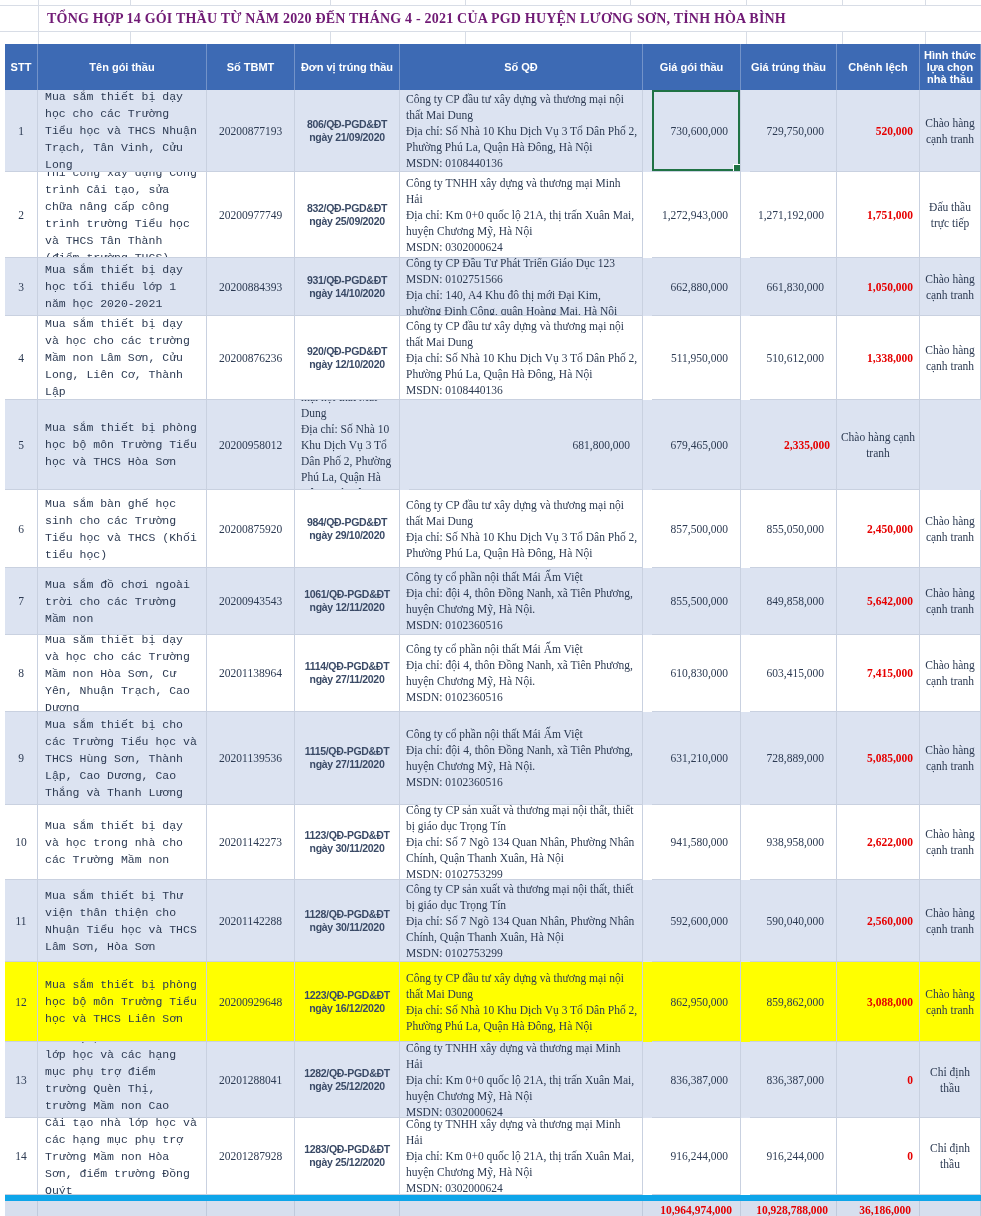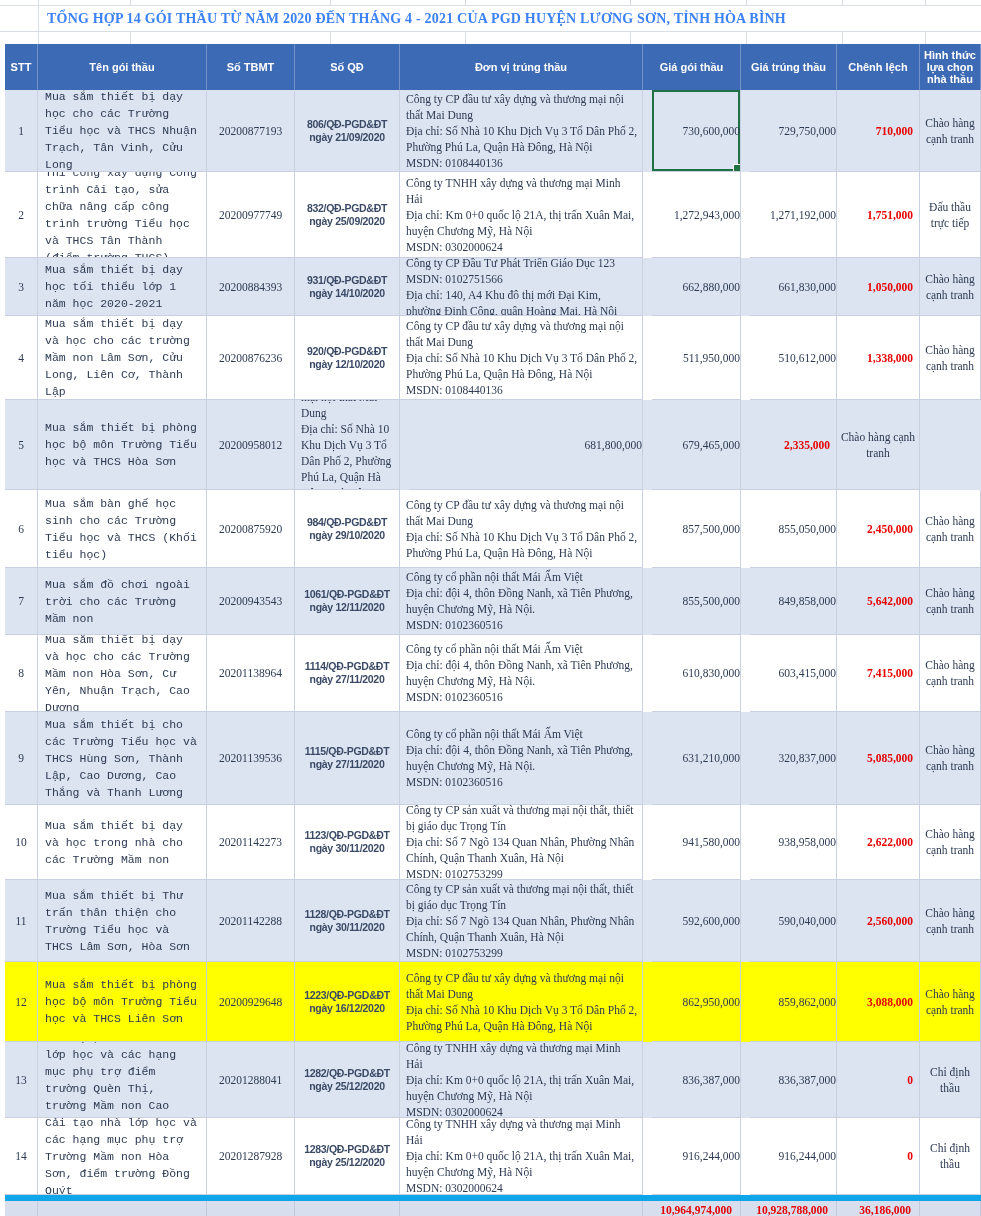--- a/index.html
+++ b/index.html
@@ -5,21 +5,21 @@
   html,body{margin:0;padding:0;}
   body{
     width:981px;height:1216px;overflow:hidden;background:#ffffff;position:relative;
     font-family:"Liberation Serif", serif;
   }
   
   .hline{position:absolute;left:0;width:981px;height:1px;background:#d8dde6;}
   .vline{position:absolute;width:1px;background:#d8dde6;}
   .sheet-title{
     position:absolute;left:47px;top:6px;height:25px;line-height:25px;
-    font-weight:bold;font-size:14px;color:#3b82f6;white-space:nowrap;letter-spacing:0.2px;
+    font-weight:bold;font-size:14px;color:#701a75;white-space:nowrap;letter-spacing:0.2px;
   }
   
   .tbl{position:absolute;left:5px;top:44px;width:976px;}
   .grid9{display:grid;grid-template-columns:33px 169px 88px 105px 243px 98px 96px 83px 61px;}
   .hdr{height:46px;background:#3d6ab4;}
   .hcell{
     color:#ffffff;font-family:"Liberation Sans",sans-serif;font-weight:bold;font-size:11px;
     line-height:12px;display:flex;align-items:center;justify-content:center;text-align:center;
     border-right:1px solid rgba(255,255,255,0.28);overflow:hidden;padding:12px 2px;
   }
@@ -47,21 +47,21 @@
   }
   .c-stt{justify-content:center;}
   .c-ten{padding:0 4px 0 7px;line-height:17px;font-family:Liberation Mono, monospace;}
   .c-tbmt{justify-content:center;}
   .c-qd{
     justify-content:center;text-align:center;white-space:pre-line;
     font-family:"Liberation Sans",sans-serif;font-size:10.5px;line-height:13px;
     letter-spacing:-0.3px;color:#3a4a66;font-weight:bold;
   }
   .c-dv{padding:0 4px 0 6px;line-height:16px;white-space:pre-line;}
-  .c-g1,.c-g2{justify-content:flex-end;padding-right:0;margin-left:9px;}
+  .c-g1,.c-g2{justify-content:flex-end;padding-right:12px;margin-left:9px;}
   .c-cl{justify-content:flex-end;padding-right:6px;color:#e60000;font-weight:bold;}
   .c-ht{justify-content:center;text-align:center;line-height:16px;padding:0 3px;}
   .selected{box-shadow:inset 0 0 0 2px #1f7244;}
   .selected::after{
     content:"";position:absolute;right:-1px;bottom:-1px;width:6px;height:6px;
     background:#1f7244;border:1px solid #ffffff;
   }
   
   .totals{
     height:17px;background:#d7dfee;
@@ -98,41 +98,41 @@
   <div class="vline" style="left:925px;top:31px;height:13px"></div>
 </div>
 
 <div class="sheet-title">TỔNG HỢP 14 GÓI THẦU TỪ NĂM 2020 ĐẾN THÁNG 4 - 2021 CỦA PGD HUYỆN LƯƠNG SƠN, TỈNH HÒA BÌNH</div>
 
 <div class="tbl">
   <div class="grid9 hdr">
     <div class="hcell">STT</div>
     <div class="hcell">Tên gói thầu</div>
     <div class="hcell">Số TBMT</div>
+    <div class="hcell">Đơn vị trúng thầu</div>
     <div class="hcell">Số QĐ</div>
-    <div class="hcell">Đơn vị trúng thầu</div>
     <div class="hcell">Giá gói thầu</div>
     <div class="hcell">Giá trúng thầu</div>
     <div class="hcell">Chênh lệch</div>
     <div class="hcell">Hình thức lựa chọn nhà thầu</div>
   </div>
 
   <div id="rows">
       <div class="grid9 row alt">
         <div class="cell c-stt">1</div>
         <div class="cell c-ten">Mua sắm thiết bị dạy học cho các Trường Tiểu học và THCS Nhuận Trạch, Tân Vinh, Cửu Long</div>
         <div class="cell c-tbmt">20200877193</div>
         <div class="cell c-qd">806/QĐ-PGD&amp;ĐT
 ngày 21/09/2020</div>
         <div class="cell c-dv">Công ty CP đầu tư xây dựng và thương mại nội thất Mai Dung
 Địa chỉ: Số Nhà 10 Khu Dịch Vụ 3 Tổ Dân Phố 2, Phường Phú La, Quận Hà Đông, Hà Nội
 MSDN: 0108440136</div>
         <div class="cell c-g1 selected">730,600,000</div>
         <div class="cell c-g2">729,750,000</div>
-        <div class="cell c-cl">710,000</div>
+        <div class="cell c-cl">520,000</div>
         <div class="cell c-ht">Chào hàng cạnh tranh</div>
       </div>
       <div class="grid9 row">
         <div class="cell c-stt">2</div>
         <div class="cell c-ten">Thi công xây dựng Công trình Cải tạo, sửa chữa nâng cấp công trình trường Tiểu học và THCS Tân Thành (điểm trường THCS)</div>
         <div class="cell c-tbmt">20200977749</div>
         <div class="cell c-qd">832/QĐ-PGD&amp;ĐT
 ngày 25/09/2020</div>
         <div class="cell c-dv">Công ty TNHH xây dựng và thương mại Minh Hải
 Địa chỉ: Km 0+0 quốc lộ 21A, thị trấn Xuân Mai, huyện Chương Mỹ, Hà Nội
@@ -226,41 +226,41 @@
       <div class="grid9 row alt">
         <div class="cell c-stt">9</div>
         <div class="cell c-ten">Mua sắm thiết bị cho các Trường Tiểu học và THCS Hùng Sơn, Thành Lập, Cao Dương, Cao Thắng và Thanh Lương</div>
         <div class="cell c-tbmt">20201139536</div>
         <div class="cell c-qd">1115/QĐ-PGD&amp;ĐT
 ngày 27/11/2020</div>
         <div class="cell c-dv">Công ty cổ phần nội thất Mái Ấm Việt
 Địa chỉ: đội 4, thôn Đồng Nanh, xã Tiên Phương, huyện Chương Mỹ, Hà Nội.
 MSDN: 0102360516</div>
         <div class="cell c-g1">631,210,000</div>
-        <div class="cell c-g2">320,837,000</div>
+        <div class="cell c-g2">728,889,000</div>
         <div class="cell c-cl">5,085,000</div>
         <div class="cell c-ht">Chào hàng cạnh tranh</div>
       </div>
       <div class="grid9 row">
         <div class="cell c-stt">10</div>
         <div class="cell c-ten">Mua sắm thiết bị dạy và học trong nhà cho các Trường Mầm non</div>
         <div class="cell c-tbmt">20201142273</div>
         <div class="cell c-qd">1123/QĐ-PGD&amp;ĐT
 ngày 30/11/2020</div>
         <div class="cell c-dv">Công ty CP sản xuất và thương mại nội thất, thiết bị giáo dục Trọng Tín
 Địa chỉ: Số 7 Ngõ 134 Quan Nhân, Phường Nhân Chính, Quận Thanh Xuân, Hà Nội
 MSDN: 0102753299</div>
         <div class="cell c-g1">941,580,000</div>
         <div class="cell c-g2">938,958,000</div>
         <div class="cell c-cl">2,622,000</div>
         <div class="cell c-ht">Chào hàng cạnh tranh</div>
       </div>
       <div class="grid9 row alt">
         <div class="cell c-stt">11</div>
-        <div class="cell c-ten">Mua sắm thiết bị Thư trấn thân thiện cho Trường Tiểu học và THCS Lâm Sơn, Hòa Sơn</div>
+        <div class="cell c-ten">Mua sắm thiết bị Thư viện thân thiện cho Nhuận Tiểu học và THCS Lâm Sơn, Hòa Sơn</div>
         <div class="cell c-tbmt">20201142288</div>
         <div class="cell c-qd">1128/QĐ-PGD&amp;ĐT
 ngày 30/11/2020</div>
         <div class="cell c-dv">Công ty CP sản xuất và thương mại nội thất, thiết bị giáo dục Trọng Tín
 Địa chỉ: Số 7 Ngõ 134 Quan Nhân, Phường Nhân Chính, Quận Thanh Xuân, Hà Nội
 MSDN: 0102753299</div>
         <div class="cell c-g1">592,600,000</div>
         <div class="cell c-g2">590,040,000</div>
         <div class="cell c-cl">2,560,000</div>
         <div class="cell c-ht">Chào hàng cạnh tranh</div>

